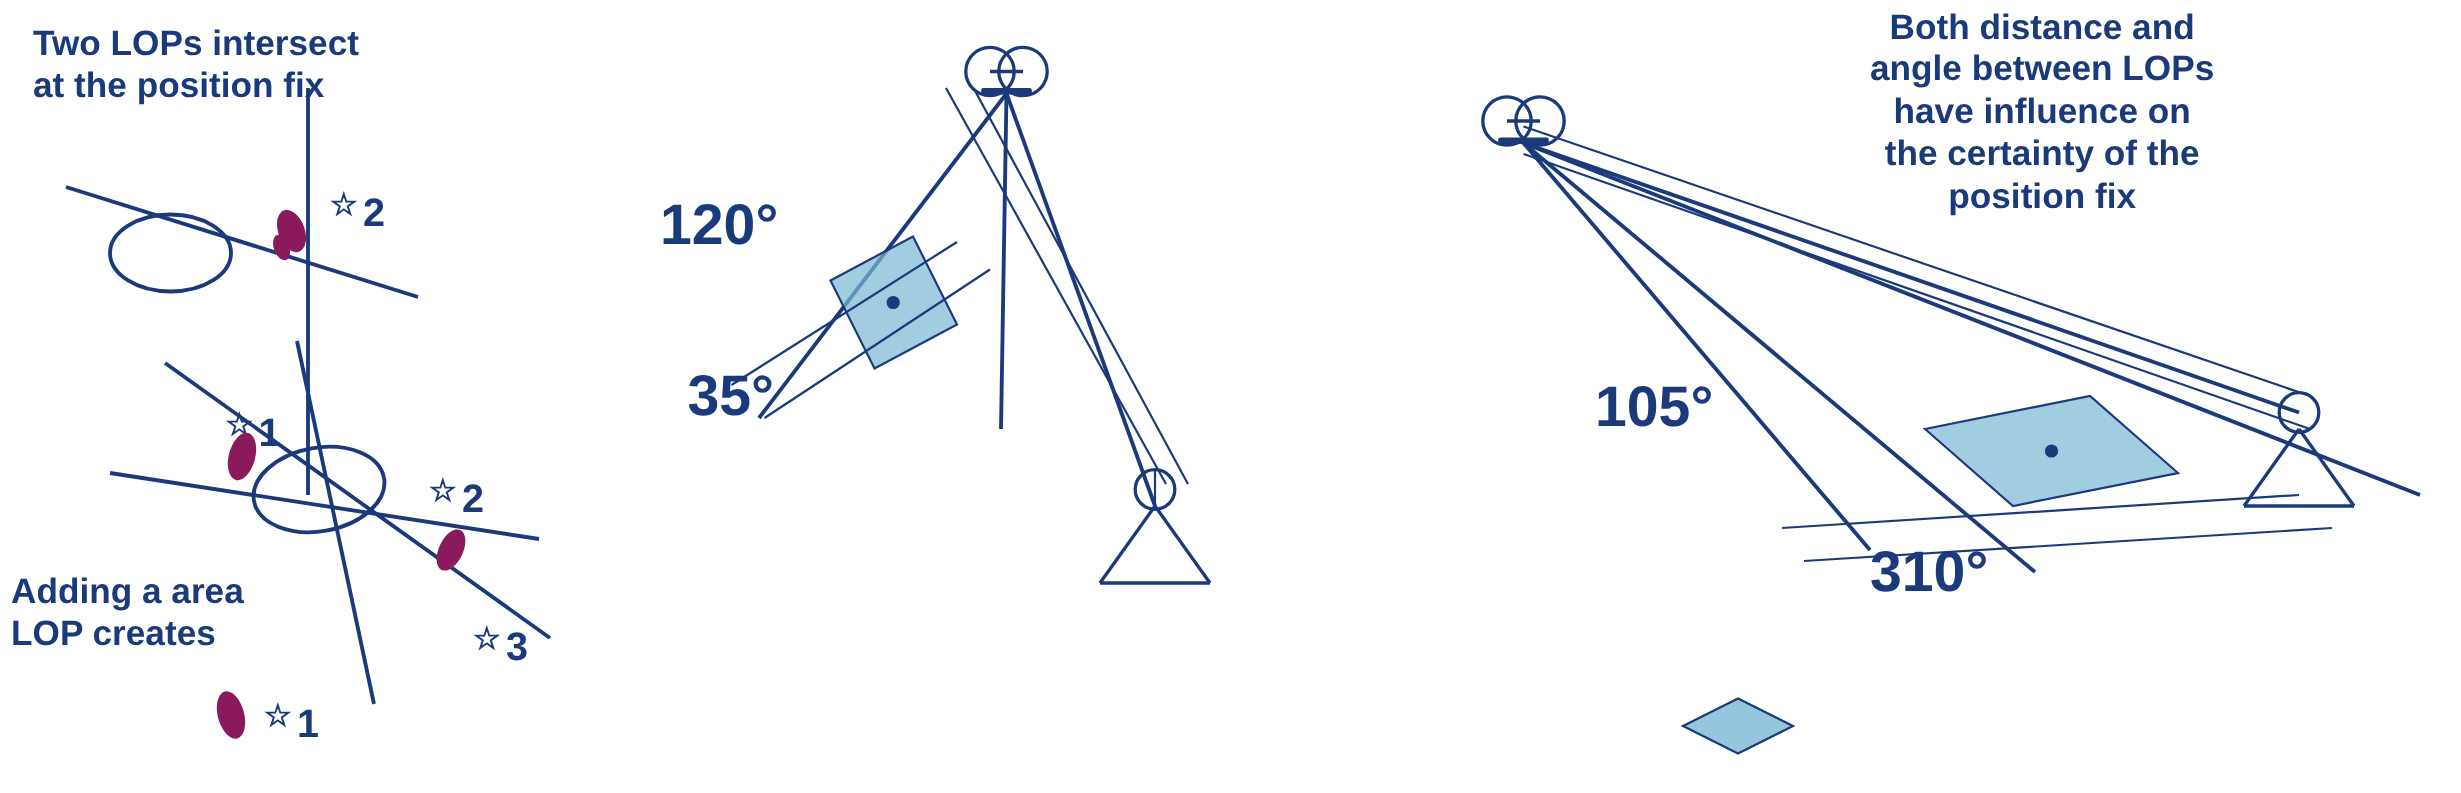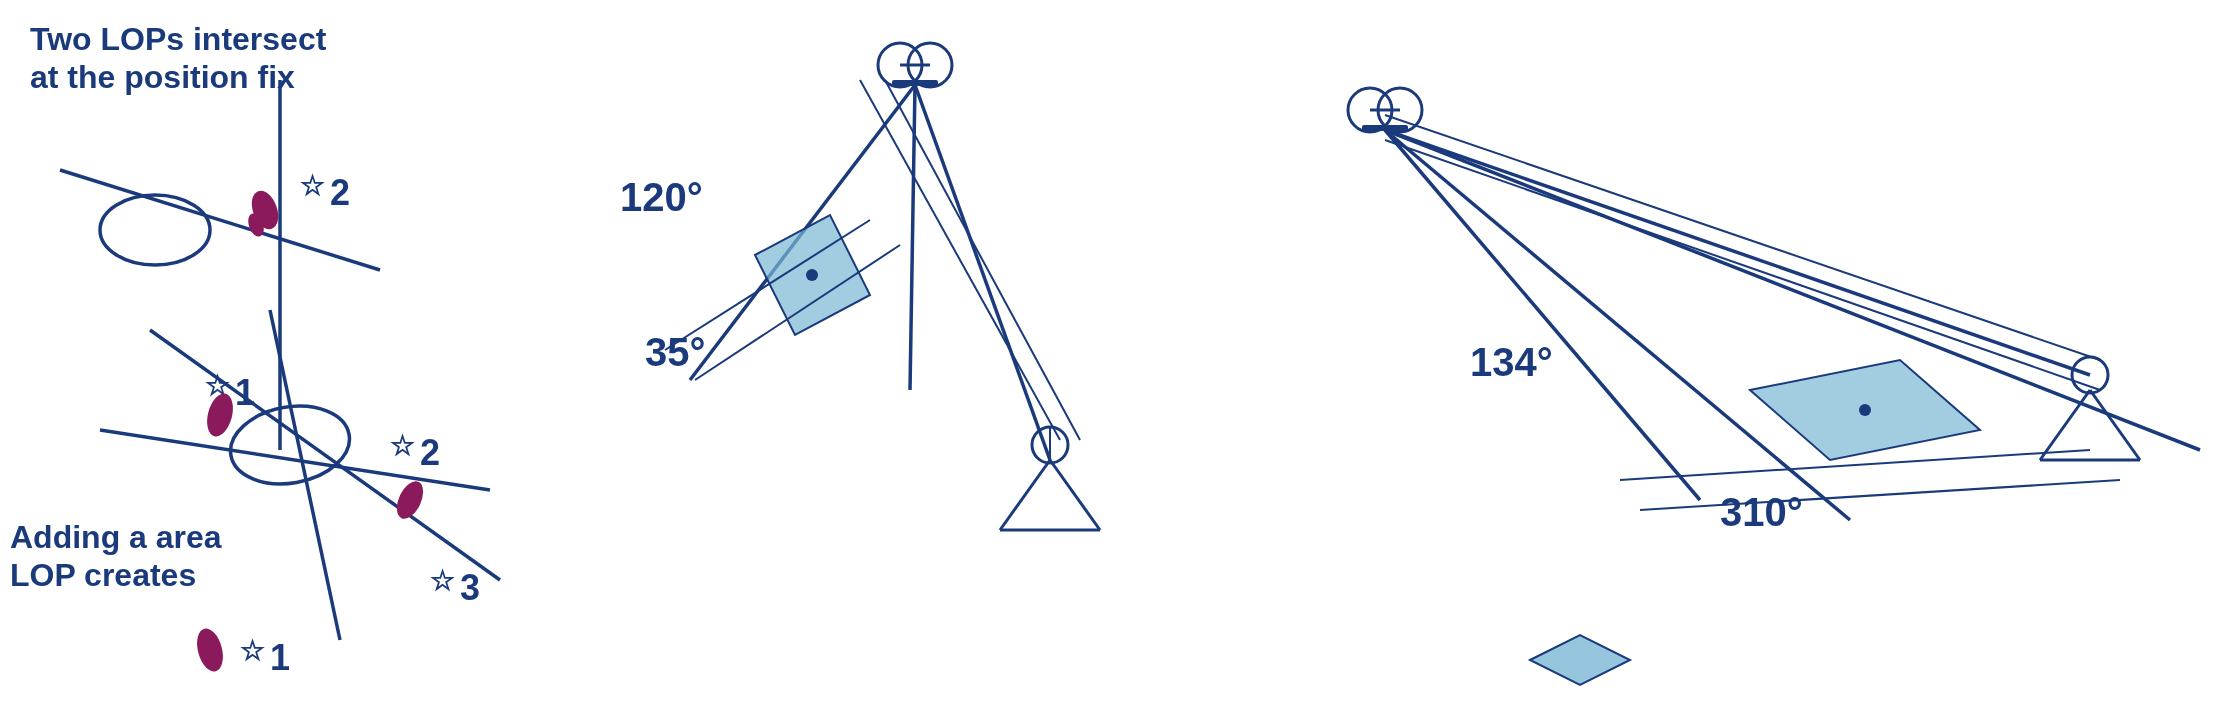--- a/index.html
+++ b/index.html
@@ -26,22 +26,21 @@
       position: absolute;
       color: #1a3a7c;
       font-weight: bold;
       font-size: 32px;
       line-height: 1.2;
     }
     .text-angle {
       position: absolute;
       color: #1a3a7c;
       font-weight: bold;
-      font-size: 40px;
-      margin-left: 20px;
+      font-size: 52px;
     }
   </style>
 </head>
 <body>
 
 <div class="main-container">
   <svg class="main-svg" viewBox="0 0 2237 721">
 
     <ellipse cx="155" cy="230" rx="55" ry="35" fill="none" stroke="#1a3a7c" stroke-width="3.5"></ellipse>
 
@@ -147,22 +146,29 @@
   </div>
 
   <div class="text-angle" style="left:600px; top:175px;">
     <span>120°</span>
   </div>
   <div class="text-angle" style="left:625px; top:330px;">
     <span>35°</span>
   </div>
 
 
+  <div class="text-label" style="left:1700px; top:5px; text-align:center;">
+    <span>Both distance and</span><br>
+    <span>angle between LOPs</span><br>
+    <span>have influence on</span><br>
+    <span>the certainty of the</span><br>
+    <span>position fix</span>
+  </div>
 
   <div class="text-angle" style="left:1450px; top:340px;">
-    <span>134°</span>
+    <span>105°</span>
   </div>
   <div class="text-angle" style="left:1700px; top:490px;text-align:right;">
     <span>310°</span>
   </div>
 
 
 </div>
 
 </body></html>

